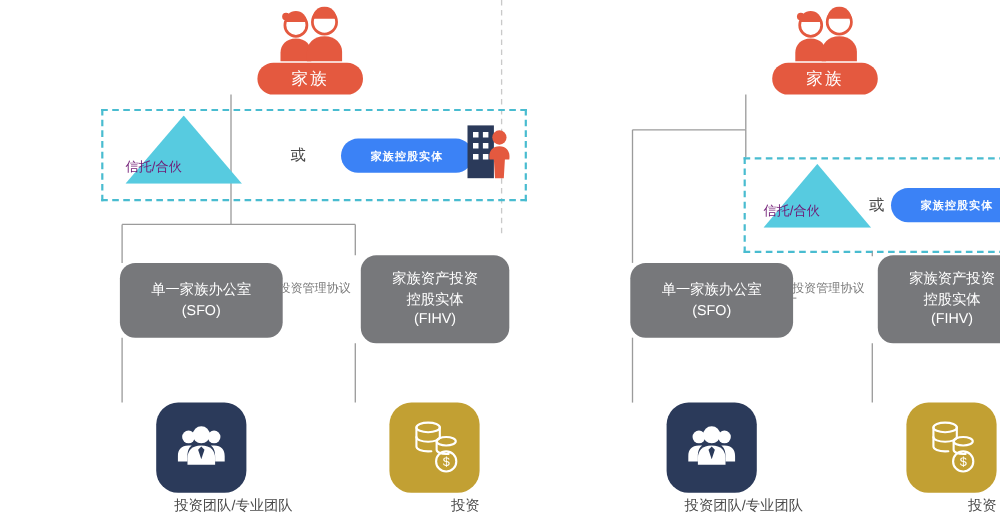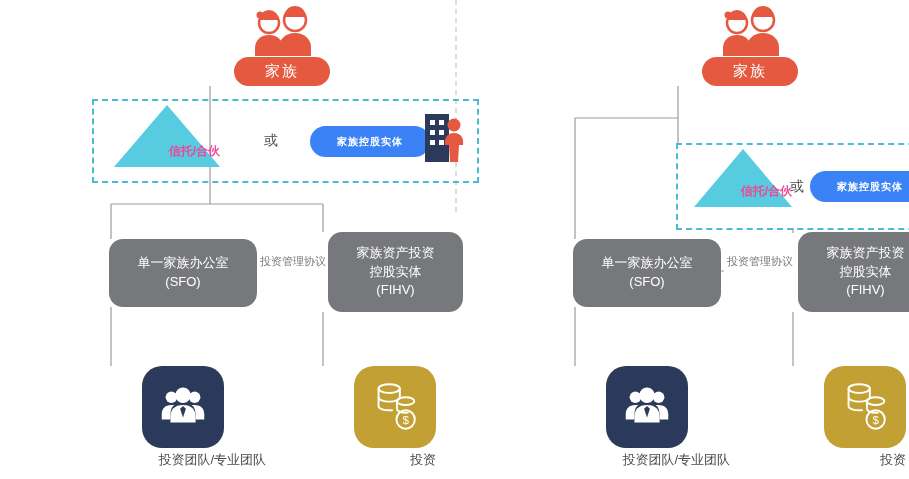--- a/index.html
+++ b/index.html
@@ -16,25 +16,25 @@
   .graybox{
     background:#77787b;border-radius:14px;color:#fff;display:flex;flex-direction:column;
     align-items:center;justify-content:center;font-size:13px;line-height:1.45;text-align:center;
   }
   .dashedbox{border:2px dashed #49bcd0;background:transparent;}
   .square{border-radius:20px;display:flex;align-items:center;justify-content:center;}
   .square.navy{background:#2b3a5a;}
   .square.gold{background:#c2a033;}
   .caption{font-size:13px;color:#4a4a4a;text-align:right;line-height:1.3;}
   .or{font-size:14px;color:#4a4a4a;display:flex;align-items:center;justify-content:center;}
-  .agreement{font-size:11px;color:#7a7a7a;text-align:center;white-space:nowrap;}
+  .agreement{font-size:11px;color:#7a7a7a;text-align:left;white-space:nowrap;}
   .tri-wrap svg{display:block;}
   .tri-label{
-    position:absolute;left:0;bottom:7px;width:100%;text-align:right;
-    color:#ec4899;font-size:12px;font-weight:bold;
+    position:absolute;left:0;bottom:7px;width:100%;text-align:left;
+    color:#701a75;font-size:12px;font-weight:normal;
   }
   svg text{font-family:"Liberation Sans",sans-serif;}
 </style>
 </head>
 <body>
 
 <div class="canvas">
 
   <svg class="wires" viewBox="0 0 909 479">
     <g stroke="#9b9b9b" stroke-width="1.2" fill="none">

